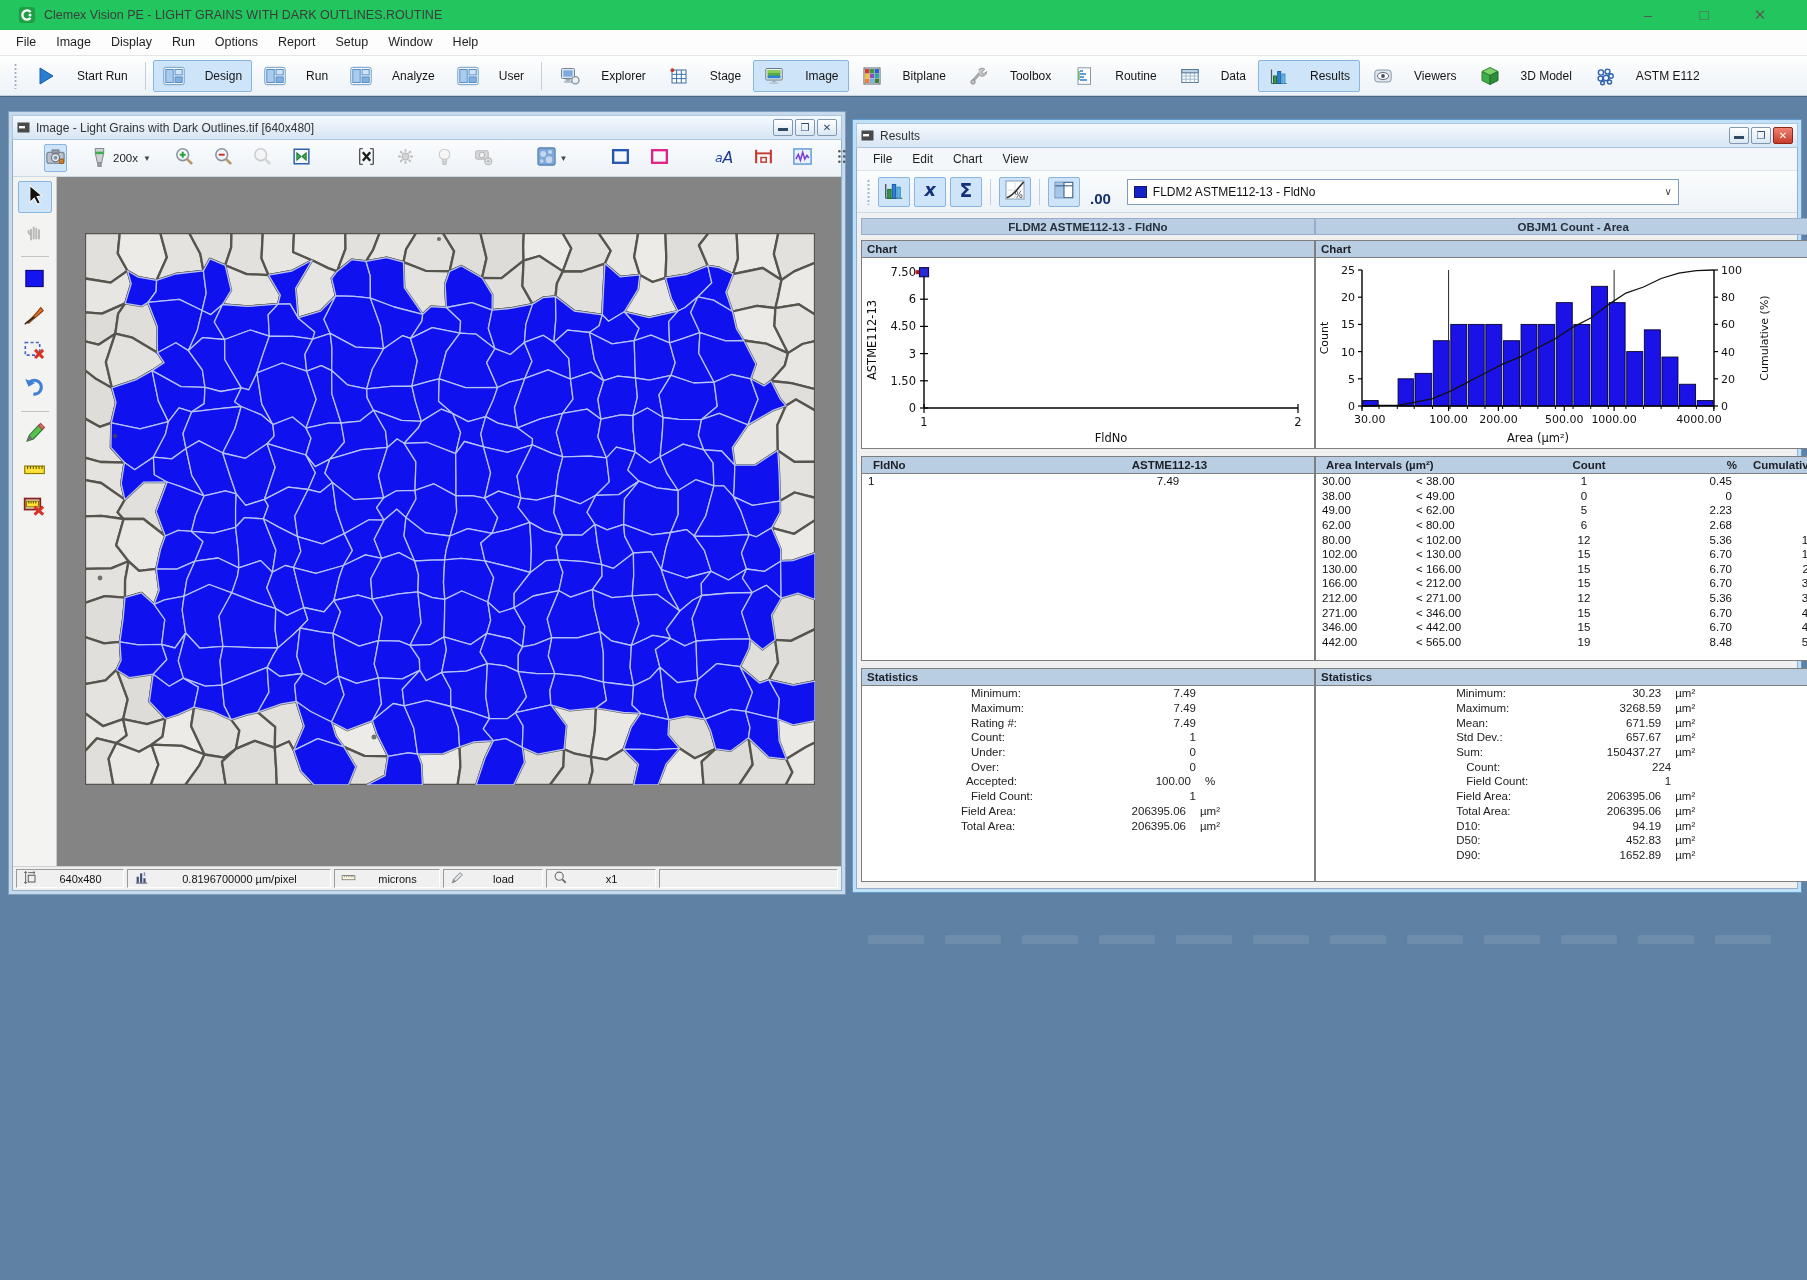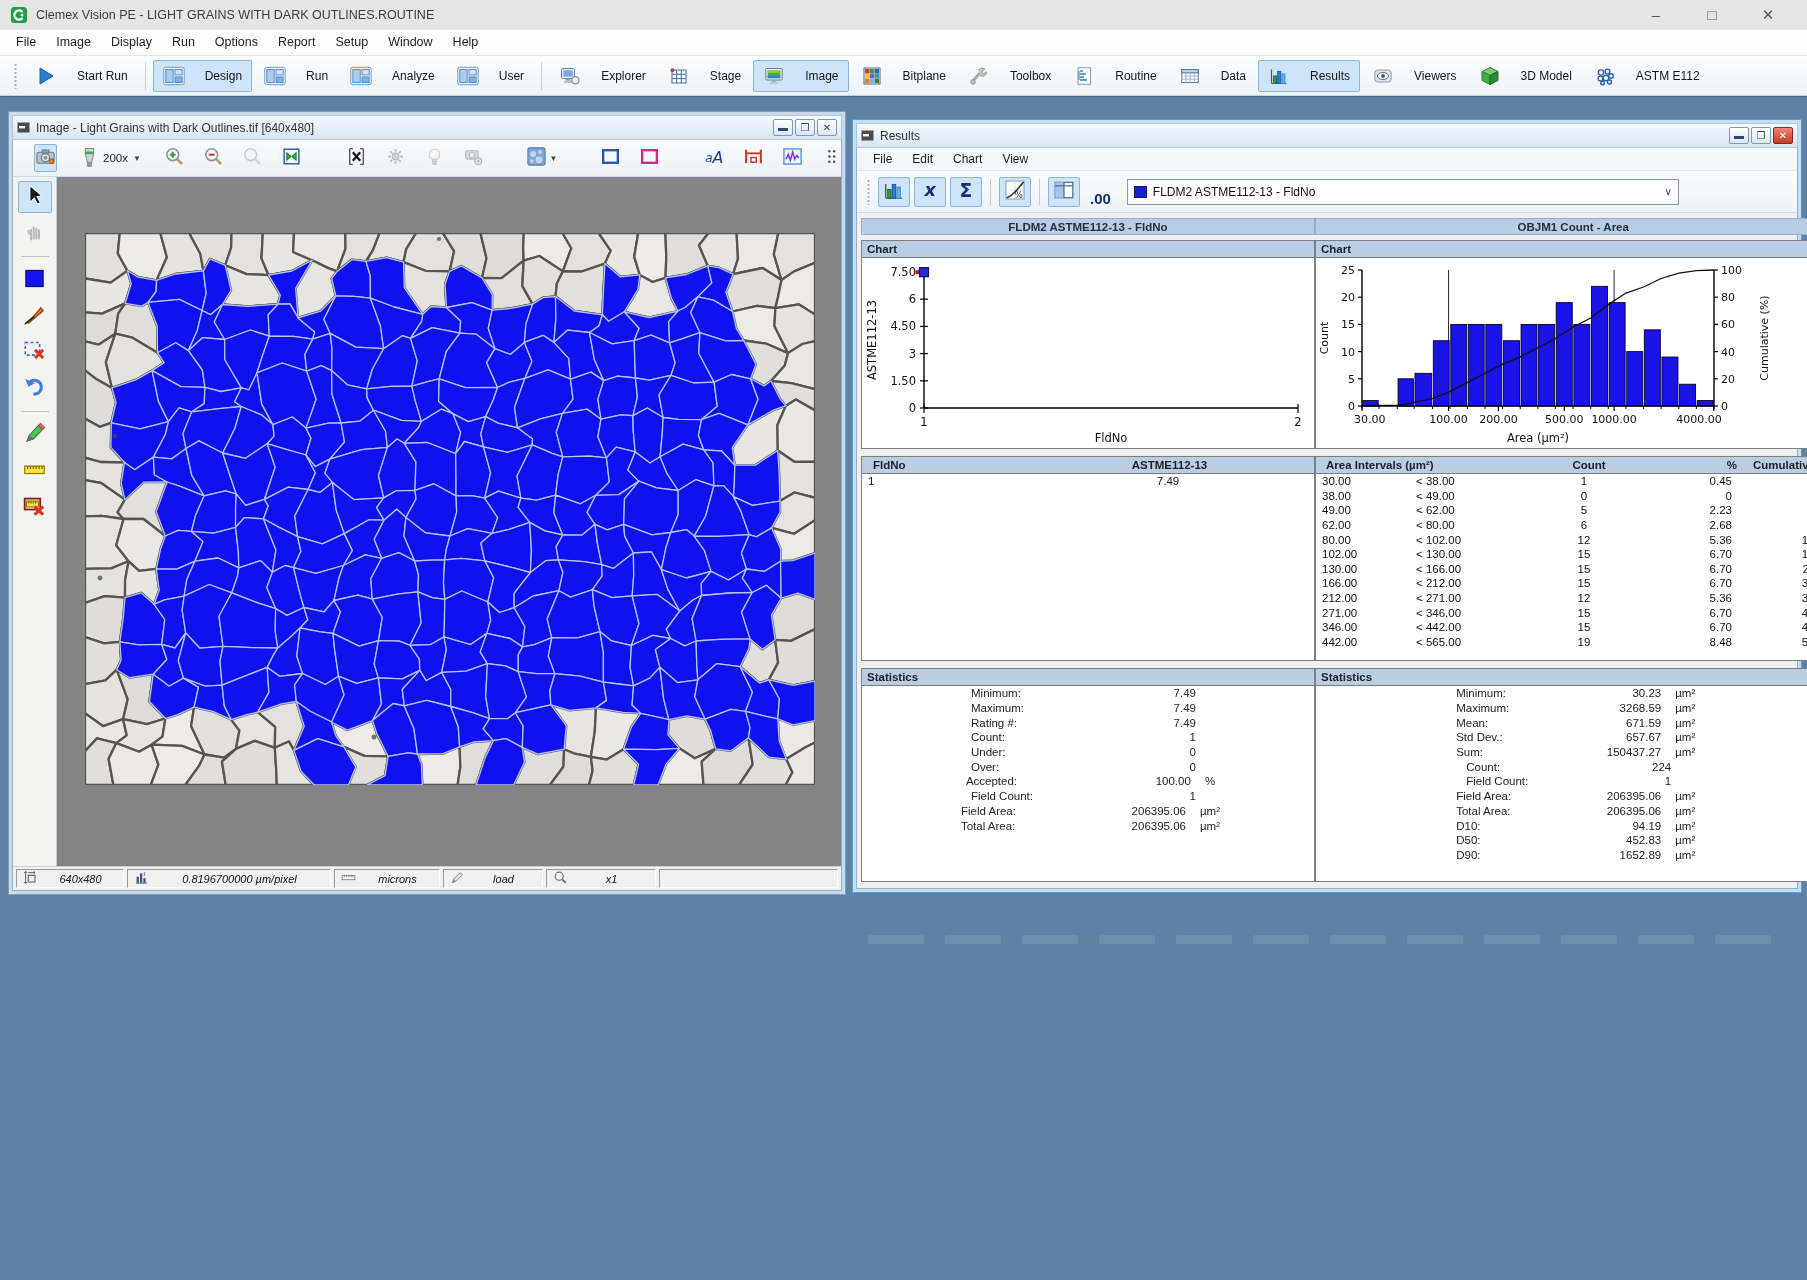--- a/index.html
+++ b/index.html
@@ -2,22 +2,22 @@
 <html><head>
 <meta charset="utf-8">
 <style>
   * { margin:0; padding:0; box-sizing:border-box; }
   html,body { width:1807px; height:1280px; overflow:hidden;
     font-family:"Liberation Sans","DejaVu Sans",sans-serif; font-size:12px; color:#222;
     -webkit-font-smoothing:antialiased; }
   .desktop { position:relative; width:1807px; height:1280px; background:#5e81a4; }
 
   
-  .app-titlebar { position:absolute; left:0; top:0; width:100%; height:30px; background:#e5e5e5;
-    display:flex; align-items:center; padding:0 10px; gap:8px; }
+  .app-titlebar { position:absolute; left:0; top:0; width:100%; height:30px; background:#22c55e;
+    display:flex; align-items:center; padding:0 18px; gap:8px; }
   .app-title { font-size:12.5px; color:#3c3c3c; }
   .caption-buttons { margin-left:auto; display:flex; gap:34px; padding-right:18px; }
   .caption-buttons span { color:#5a5a5a; font-size:15px; line-height:30px; cursor:default; width:22px; text-align:center; }
   .menubar { position:absolute; left:0; top:30px; width:100%; height:26px; background:#fdfdfd;
     border-bottom:1px solid #e6e6e6; display:flex; align-items:center; padding-left:6px; }
   .menu-item { padding:0 10px; line-height:25px; font-size:12.5px; color:#1e1e1e; }
   .main-toolbar { position:absolute; left:0; top:56px; width:100%; height:40px;
     background:linear-gradient(#fdfefe,#eef3f8); border-bottom:1px solid #c6d3df;
     display:flex; align-items:center; padding-left:14px; gap:2px; }
   .main-toolbar::before { content:""; width:3px; height:26px; margin-right:6px;
@@ -41,40 +41,40 @@
   .child-titlebar { height:25px; background:linear-gradient(#f4f9fe,#d7e5f4); border:1px solid #aec6de;
     display:flex; align-items:center; gap:6px; padding:0 4px; font-size:12px; color:#333; }
   .child-body { flex:1; display:flex; flex-direction:column; background:#f0f0f0; border:1px solid #93afc9; border-top:none; min-height:0; }
   .cbtns { margin-left:auto; display:flex; gap:2px; }
   .cbtn { width:20px; height:17px; border:1px solid #8098b0; border-radius:2px;
     background:linear-gradient(#ffffff,#dbe7f3); font-size:10px; line-height:15px; text-align:center; color:#2f4a66; }
   .cbtn.close-red { background:linear-gradient(#ee8273,#c73b2b); color:#fff; border-color:#8d2418; font-weight:bold; }
 
   
   .img-toolbar { height:37px; background:linear-gradient(#fafcfe,#edf2f7); border-bottom:1px solid #cdd8e2;
-    display:flex; align-items:center; gap:16px; }
+    display:flex; align-items:center; padding-left:10px; gap:16px; }
   .img-toolbar::before { content:""; width:3px; height:24px; margin-right:5px;
     background-image:radial-gradient(circle,#9fb0c0 1px,transparent 1.2px); background-size:3px 4px; }
   .ibtn { width:30px; height:28px; display:flex; align-items:center; justify-content:center; border:1px solid transparent; border-radius:2px; }
   .ibtn svg { width:21px; height:21px; }
   .ibtn.selected { background:#cde4f9; border-color:#8ab5df; }
   .ibtn.wide { width:auto; padding:0 5px; gap:3px; font-size:11.5px; color:#222; }
   .ibtn .dd { font-size:8px; color:#444; margin-left:2px; }
   .img-main { flex:1; display:flex; min-height:0; }
   .tool-strip { width:44px; background:#f3f3f1; border-right:1px solid #c9c9c9; display:flex; flex-direction:column; align-items:center; padding-top:4px; gap:4px; }
   .sbtn { width:34px; height:32px; display:flex; align-items:center; justify-content:center; border:1px solid transparent; border-radius:2px; }
   .sbtn svg { width:23px; height:23px; }
   .sbtn.selected { background:#cde4f9; border-color:#8ab5df; }
   .strip-sep { width:28px; height:1px; background:#c2c2c2; margin:3px 0; }
   .img-canvas { flex:1; position:relative; background:#848484; overflow:hidden; }
   .micrograph { position:absolute; left:28px; top:56px; }
   .img-statusbar { height:24px; background:#f0f0f0; border-top:1px solid #d0d0d0; display:flex; align-items:center; gap:3px; padding:0 3px; }
   .seg { height:19px; border:1px solid; border-color:#9a9a9a #ffffff #ffffff #9a9a9a; display:flex; align-items:center; gap:6px; padding:0 6px; font-size:11px; color:#111; }
   .seg svg { width:15px; height:15px; }
-  .seg .seg-text { flex:1; text-align:center;font-style:italic; }
+  .seg .seg-text { flex:1; text-align:center; }
 
   
   .res-menubar { height:23px; background:#f4f7fa; border-bottom:1px solid #dde4ea; display:flex; align-items:center; padding-left:6px; }
   .res-menubar .menu-item { line-height:22px; font-size:12px; }
   .res-toolbar { height:42px; background:linear-gradient(#fbfdfe,#eef3f8); border-bottom:1px solid #cdd8e2;
     display:flex; align-items:center; gap:4px; padding-left:10px; }
   .res-toolbar::before { content:""; width:3px; height:26px; margin-right:4px;
     background-image:radial-gradient(circle,#9fb0c0 1px,transparent 1.2px); background-size:3px 4px; }
   .rbtn { width:32px; height:30px; display:flex; align-items:center; justify-content:center; border:1px solid #8ab5df; background:#cde4f9; border-radius:2px; }
   .rbtn svg { width:22px; height:22px; }

